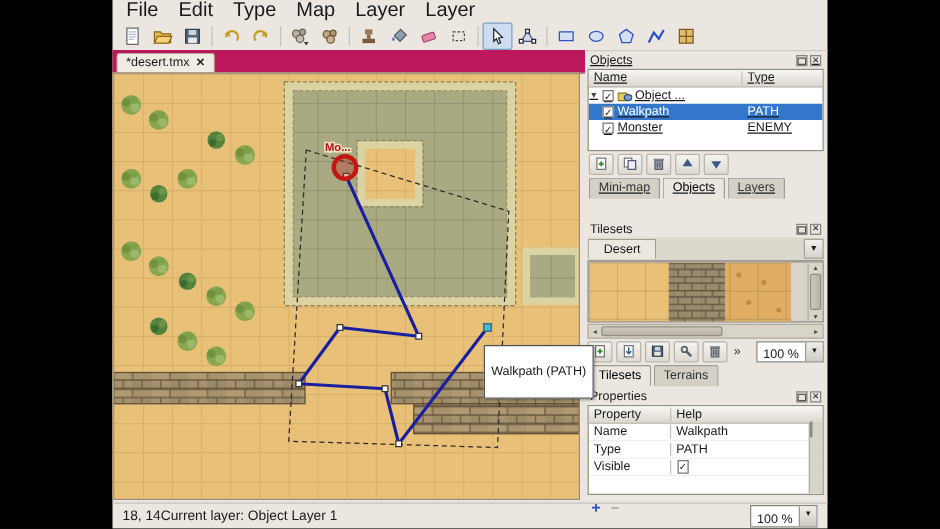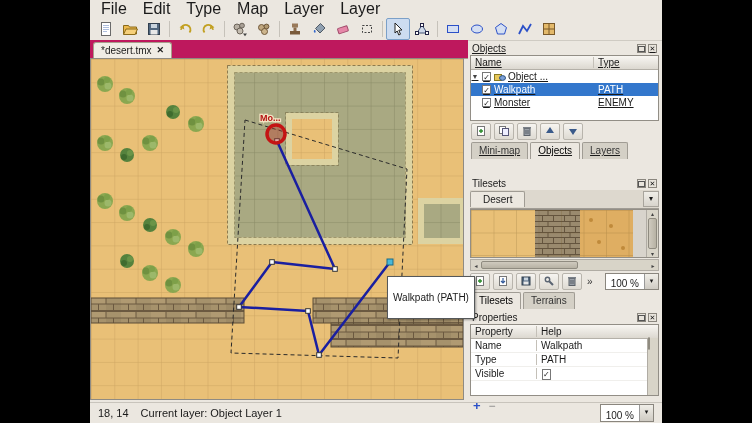--- a/index.html
+++ b/index.html
@@ -107,21 +107,21 @@
   .prop-actions{display:flex;gap:8px;align-items:center;height:16px;padding:2px 3px;}
   .add-btn{color:#2b50c8;font-weight:bold;font-size:13px;line-height:12px;}
   .remove-btn{color:#8a8a8a;font-size:12px;line-height:12px;}
 
   
   .tooltip{position:absolute;left:297px;top:276px;background:#ffffff;border:1px solid #55585a;
            padding:15px 5px;font-size:10px;white-space:nowrap;z-index:60;box-shadow:1px 1px 2px rgba(0,0,0,.35);}
 
   
   .statusbar{position:absolute;left:0;right:0;bottom:0;height:20px;border-top:1px solid #c8c4bc;
-             display:flex;align-items:center;padding:0 8px;font-size:11px;gap:12px;}
+             display:flex;align-items:center;padding:0 8px;font-size:11px;}
   .statusbar .combo{margin-left:auto;height:16px;}
 </style>
 </head>
 <body>
 
 <div class="stage">
   <div class="app">
 
     <div class="menubar">
       <span class="menu-item">File</span>

